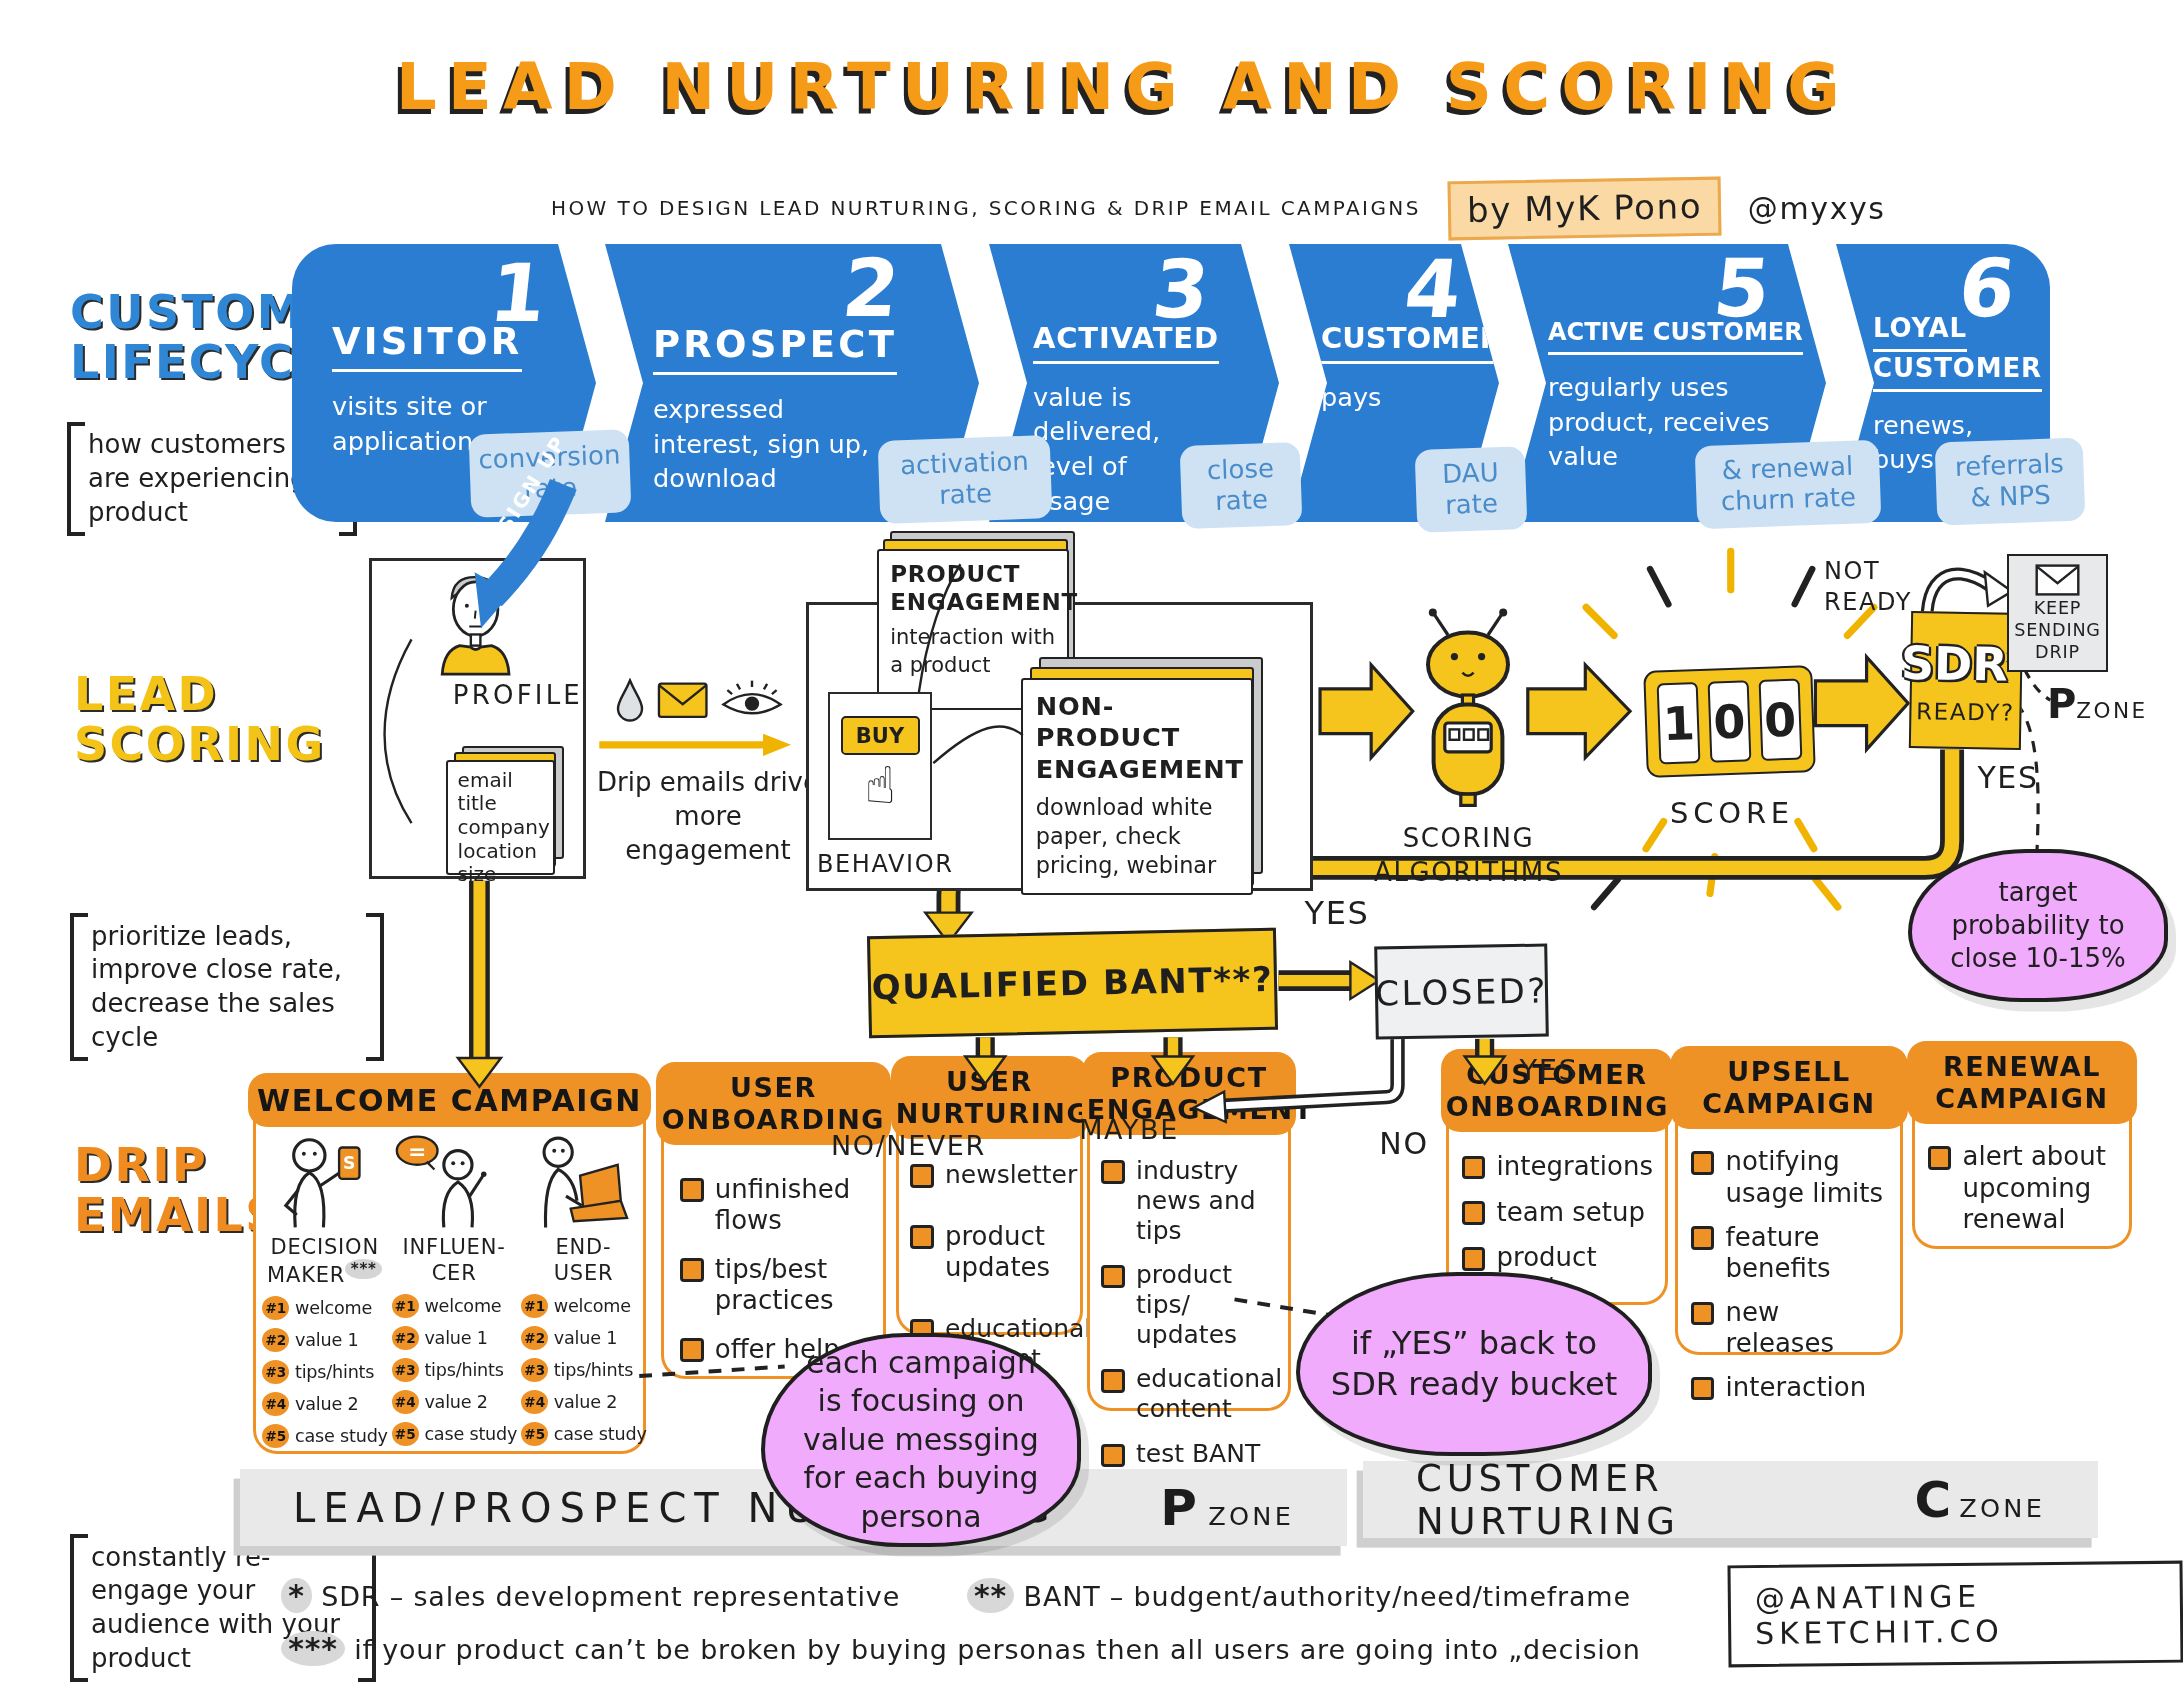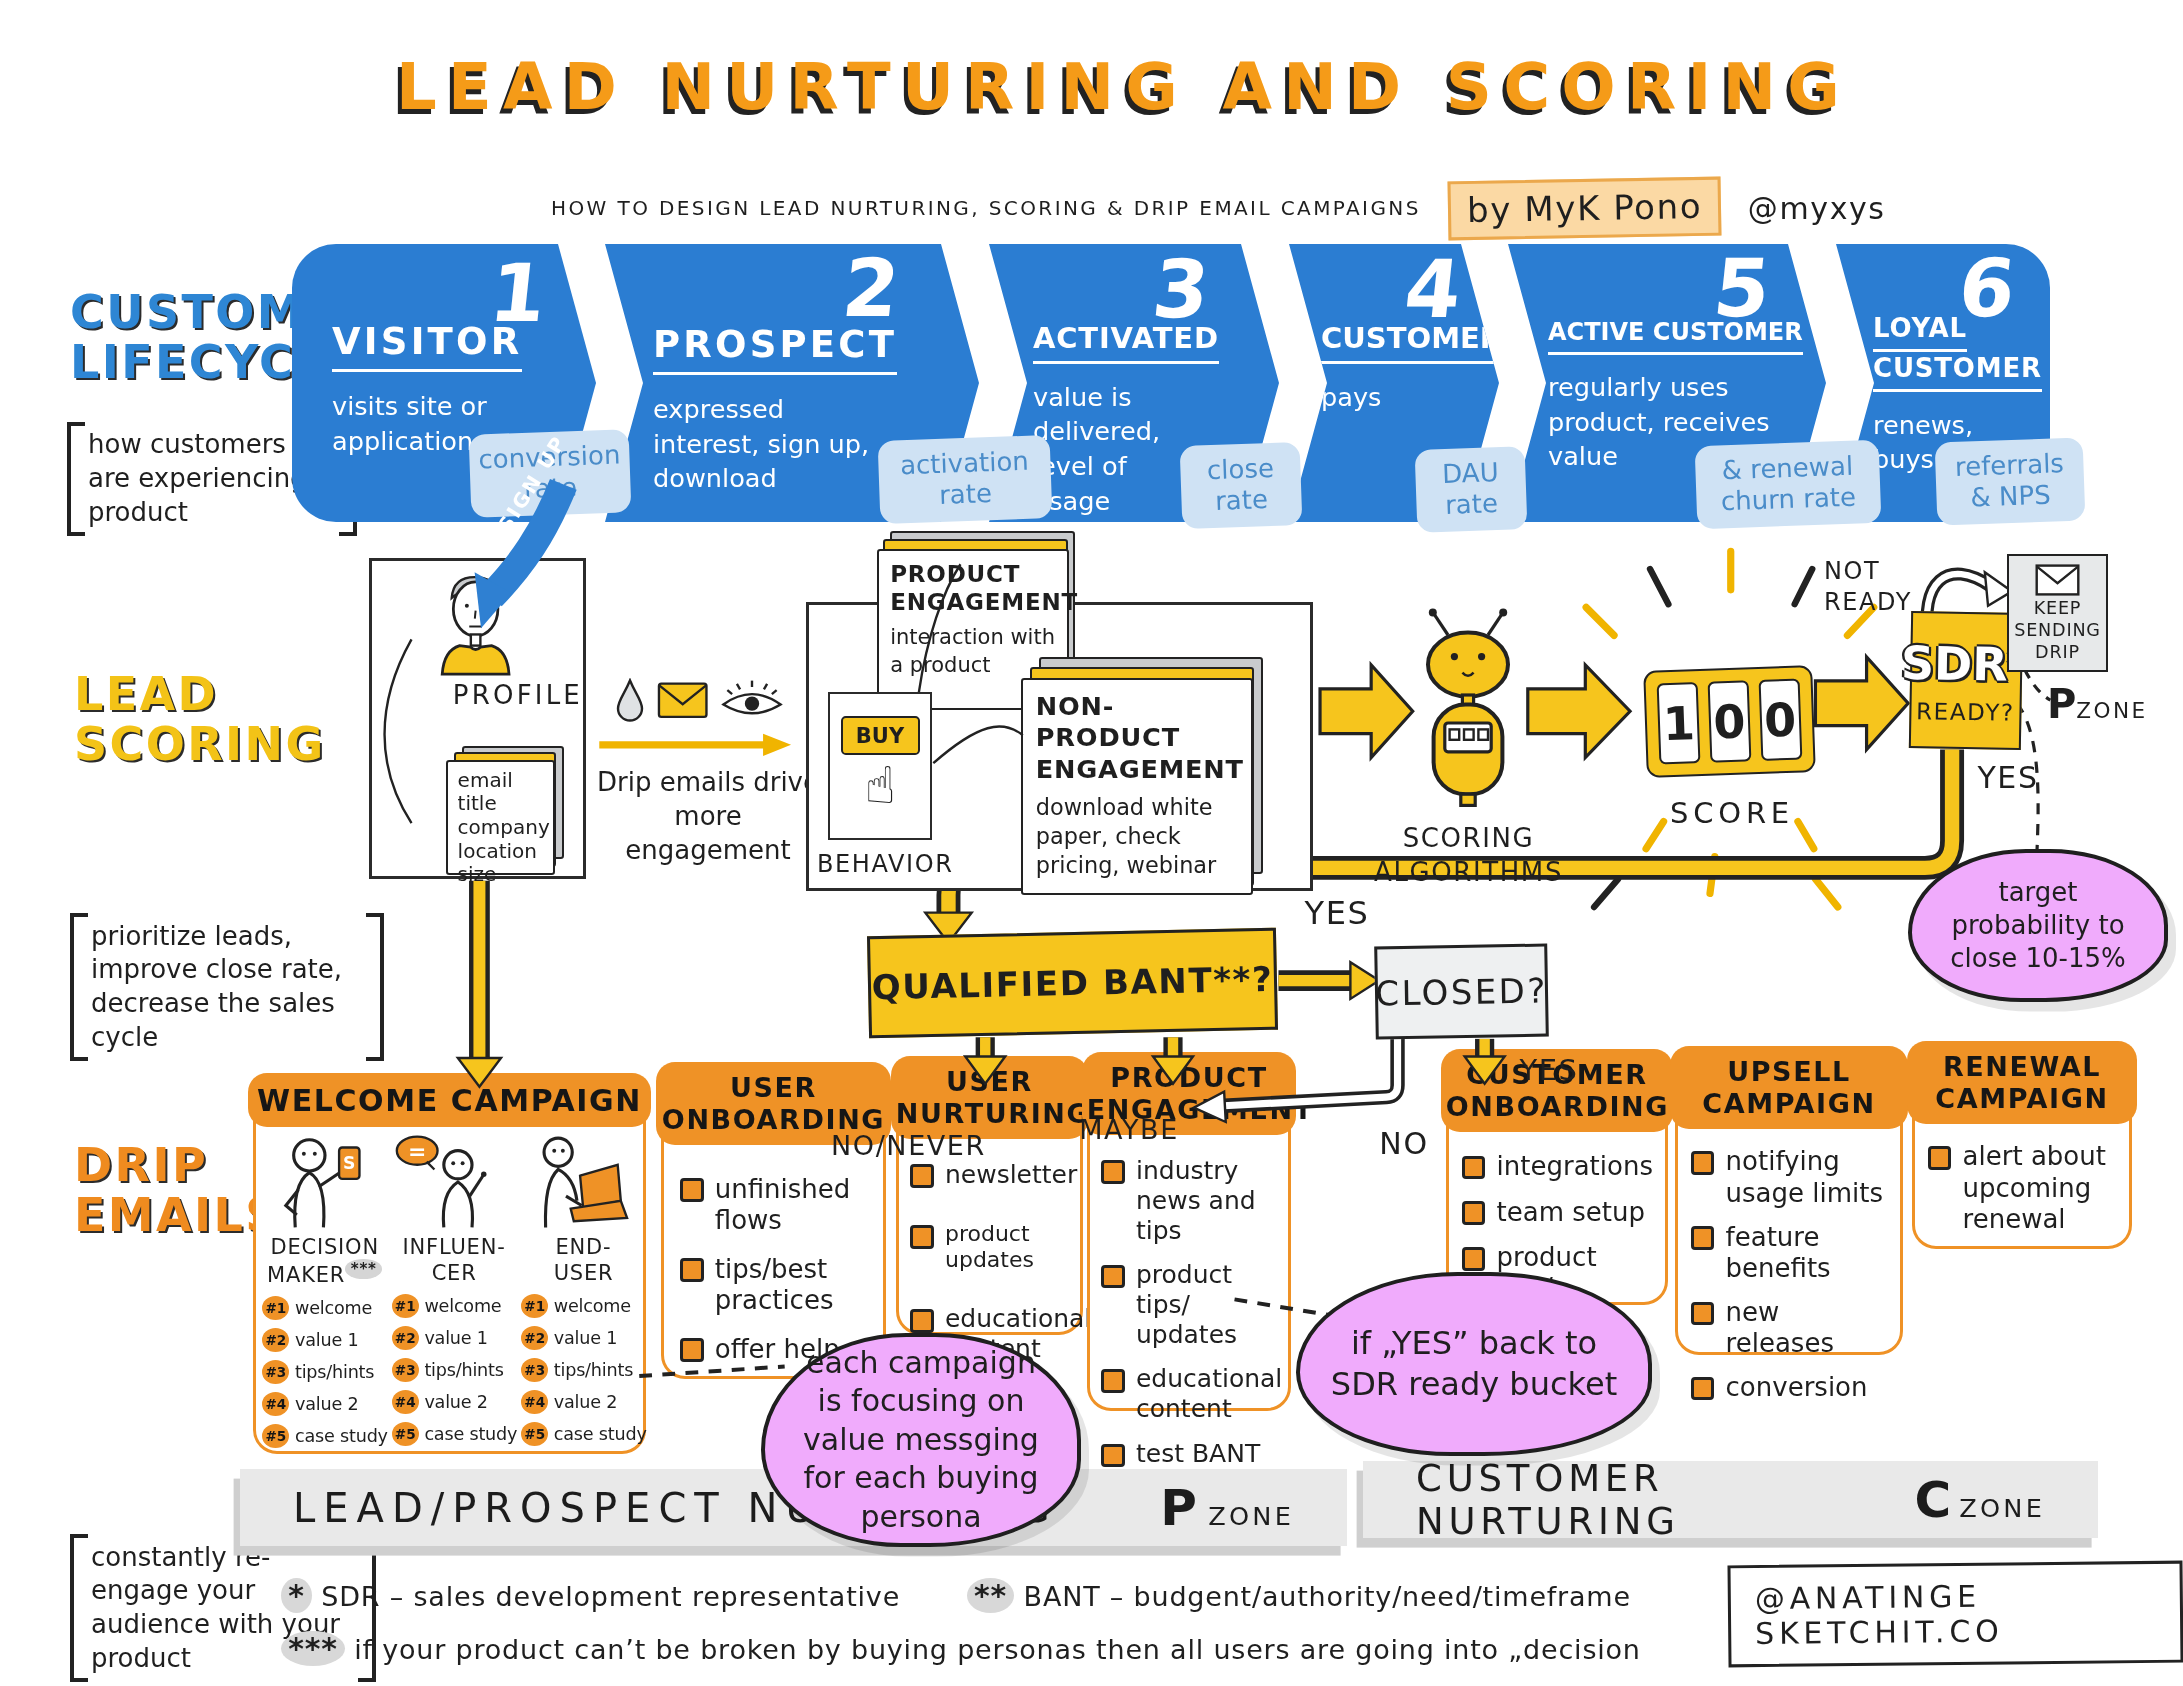--- a/index.html
+++ b/index.html
@@ -271,21 +271,21 @@
     </div>
   </div>
 
   <div class="camp" style="left:896px;top:1063px;width:187px;height:272px">
     <div class="campH">USER NURTURING</div>
     <div class="campB" style="padding:6.4px 11.2px">
       <div class="item" style="margin:14.4px 0;font-size:25px">
           <span class="sq"></span>
           <span>newsletter</span>
         </div>
-      <div class="item" style="margin:31px 0;font-size:22px">
+      <div class="item" style="margin:31px 0;font-size:26px">
           <span class="sq"></span>
           <span>product updates</span>
         </div>
       <div class="item" style="margin:14.4px 0;font-size:25px">
           <span class="sq"></span>
           <span>educational content</span>
         </div>
     </div>
   </div>
 
@@ -339,21 +339,21 @@
       <div class="item" style="margin:12.8px 0">
           <span class="sq"></span>
           <span>feature benefits</span>
         </div>
       <div class="item" style="margin:12.8px 0">
           <span class="sq"></span>
           <span>new releases</span>
         </div>
       <div class="item" style="margin:12.8px 0">
           <span class="sq"></span>
-          <span>conversion</span>
+          <span>interaction</span>
         </div>
     </div>
   </div>
 
   <div class="camp" style="left:1912px;top:1048px;width:220px;height:201px">
     <div class="campH">RENEWAL CAMPAIGN</div>
     <div class="campB" style="padding:4.8px 12.8px">
       <div class="item" style="margin:12.8px 0">
           <span class="sq"></span>
           <span>alert about upcoming renewal</span>

